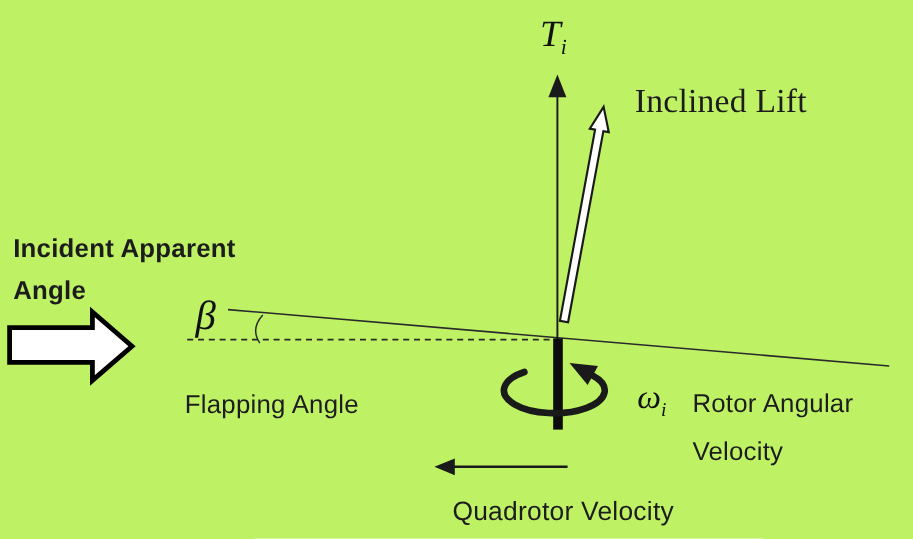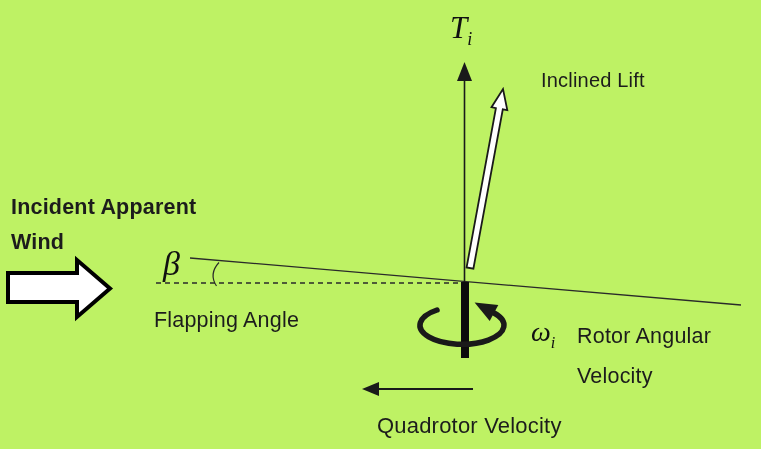--- a/index.html
+++ b/index.html
@@ -42,30 +42,30 @@
 
     <path d="M 437 310 A 42 19 0 1 0 494 313" fill="none" stroke="#1a1a1a" stroke-width="5.5" stroke-linecap="round"></path>
     <polygon points="474.6,302.6 498.3,305.1 489.7,320.9" fill="#1a1a1a"></polygon>
 
     <line x1="473" y1="389" x2="377" y2="389" stroke="#1a1a1a" stroke-width="2.2"></line>
     <polygon points="362,389 379,382 379,396" fill="#1a1a1a"></polygon>
   </svg>
 
   <div class="lbl mathv" style="left:450px;top:10px;font-size:31px;"><span>T</span><sub>i</sub></div>
 
-  <div class="lbl sans" style="left:541px;top:69px;font-size:20px;">Inclined Lift</div>
+  <div class="lbl sans" style="left:529px;top:69px;font-size:28px;font-family:Liberation Serif, serif;">Inclined Lift</div>
 
   <div class="lbl sans twoline" style="left:11px;top:190px;line-height:35px;font-weight:bold;">
     <span>Incident Apparent</span>
-    <span>Wind</span>
+    <span>Angle</span>
   </div>
 
   <div class="lbl mathv" style="left:163px;top:245px;font-size:34px;">β</div>
 
-  <div class="lbl sans" style="left:154px;top:308px;">Flapping Angle</div>
+  <div class="lbl sans" style="left:154px;top:325px;">Flapping Angle</div>
 
   <div class="lbl mathv" style="left:531px;top:316px;font-size:28px;"><span>ω</span><sub>i</sub></div>
 
   <div class="lbl sans" style="left:377px;top:413px;font-size:22px;">Quadrotor Velocity</div>
 
   <div class="lbl sans twoline" style="left:577px;top:316px;line-height:40px;">
     <span>Rotor Angular</span>
     <span>Velocity</span>
   </div>
 

